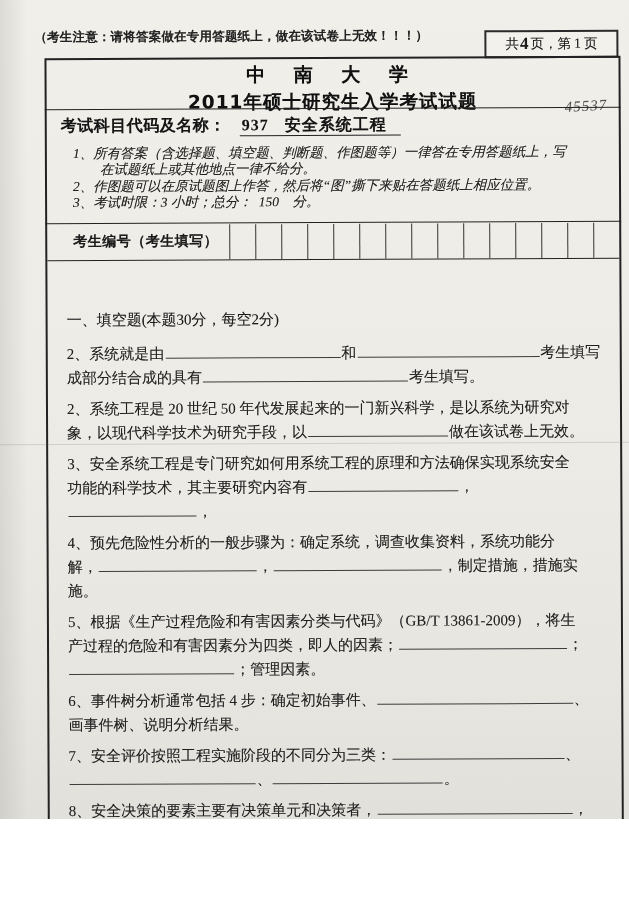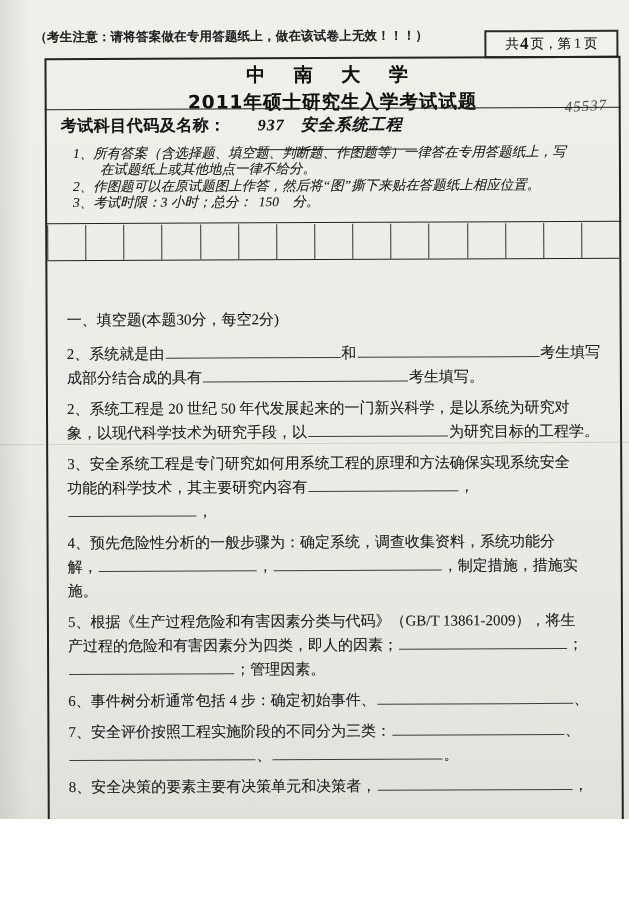--- a/index.html
+++ b/index.html
@@ -51,21 +51,21 @@
     position:absolute;right:12px;top:40px;
     font-style:italic;color:#4f4f4f;font-size:15px;letter-spacing:1px;
     transform:rotate(-3deg);text-shadow:none;
   }
   .hline{position:absolute;left:-2px;right:-2px;border-top:1.6px solid #222;}
   .divider-title{top:49px;}
   .divider-notes{top:163px;}
 
   .subject-row{position:absolute;top:56px;left:14px;font-size:16px;font-weight:bold;color:#151515;white-space:nowrap;}
   .subject-label{letter-spacing:0.5px;text-align:right;}
-  .subject-value{margin-left:30px;border-bottom:1.6px solid #222;padding:0 14px 16px 2px;letter-spacing:1px;font-style:italic;}
+  .subject-value{margin-left:14px;border-bottom:1.6px solid #222;padding:0 14px 2px 2px;letter-spacing:1px;}
   .subject-code{margin-right:16px;}
 
   .notes{
     position:absolute;top:86px;left:26px;width:502px;
     display:flex;font-size:13.5px;line-height:16.3px;color:#202020;
     font-style:italic;
   }
   .notes-label{flex:none;white-space:nowrap;}
   .note-items{flex:1;min-width:0;}
   .note-item{padding-left:2em;text-indent:-2em;white-space:pre-wrap;}
@@ -127,20 +127,21 @@
         <div class="note-items">
             <div class="note-item">1、所有答案（含选择题、填空题、判断题、作图题等）一律答在专用答题纸上，写在试题纸上或其他地点一律不给分。</div>
             <div class="note-item">2、作图题可以在原试题图上作答，然后将“图”撕下来贴在答题纸上相应位置。</div>
             <div class="note-item">3、考试时限：3 小时；总分：  150    分。</div>
           </div>
       </div>
 
       <div class="hline divider-notes"></div>
 
       <div class="candidate-row">
+        <div class="candidate-label">考生编号（考生填写）</div>
         <div class="candidate-cells">
             <div class="candidate-cell"></div>
             <div class="candidate-cell"></div>
             <div class="candidate-cell"></div>
             <div class="candidate-cell"></div>
             <div class="candidate-cell"></div>
             <div class="candidate-cell"></div>
             <div class="candidate-cell"></div>
             <div class="candidate-cell"></div>
             <div class="candidate-cell"></div>
@@ -150,25 +151,25 @@
             <div class="candidate-cell"></div>
             <div class="candidate-cell"></div>
             <div class="candidate-cell"></div>
           </div>
       </div>
 
       <div class="qbody">
         <div class="section-title">一、填空题(本题30分，每空2分)</div>
         <div>
             <p class="question"><span>2、系统就是由</span><span class="blank" style="width: 175px;"></span><span>和</span><span class="blank" style="width: 182px;"></span><span>考生填写</span><br><span>成部分结合成的具有</span><span class="blank" style="width: 205px;"></span><span>考生填写。</span></p>
-            <p class="question"><span>2、系统工程是 20 世纪 50 年代发展起来的一门新兴科学，是以系统为研究对</span><br><span>象，以现代科学技术为研究手段，以</span><span class="blank" style="width: 140px;"></span><span>为研究目标的工程学。</span></p>
+            <p class="question"><span>2、系统工程是 20 世纪 50 年代发展起来的一门新兴科学，是以系统为研究对</span><br><span>象，以现代科学技术为研究手段，以</span><span class="blank" style="width: 140px;"></span><span>做在该试卷上无效。</span></p>
             <p class="question"><span>3、安全系统工程是专门研究如何用系统工程的原理和方法确保实现系统安全</span><br><span>功能的科学技术，其主要研究内容有</span><span class="blank" style="width: 150px;"></span><span>，</span><span class="blank" style="width: 128px;"></span><span>，</span><br></p>
             <p class="question"><span>4、预先危险性分析的一般步骤为：确定系统，调查收集资料，系统功能分</span><br><span>解，</span><span class="blank" style="width: 158px;"></span><span>，</span><span class="blank" style="width: 168px;"></span><span>，制定措施，措施实施。</span></p>
             <p class="question"><span>5、根据《生产过程危险和有害因素分类与代码》（GB/T 13861-2009），将生</span><br><span>产过程的危险和有害因素分为四类，即人的因素；</span><span class="blank" style="width: 168px;"></span><span>；</span><br><span class="blank" style="width: 165px;"></span><span>；管理因素。</span></p>
-            <p class="question"><span>6、事件树分析通常包括 4 步：确定初始事件、</span><span class="blank" style="width: 196px;"></span><span>、</span><br></p>
+            <p class="question"><span>6、事件树分析通常包括 4 步：确定初始事件、</span><span class="blank" style="width: 196px;"></span><span>、</span><br><span>画事件树、说明分析结果。</span></p>
             <p class="question"><span>7、安全评价按照工程实施阶段的不同分为三类：</span><span class="blank" style="width: 172px;"></span><span>、</span><br><span class="blank" style="width: 186px;"></span><span>、</span><span class="blank" style="width: 170px;"></span><span>。</span></p>
             <p class="question"><span>8、安全决策的要素主要有决策单元和决策者，</span><span class="blank" style="width: 195px;"></span><span>，</span><br></p>
           </div>
       </div>
 
     </div>
 
     <div class="footer-code"><span>代码：</span><span>937</span></div>
 
     <div class="artifact-line"></div>

